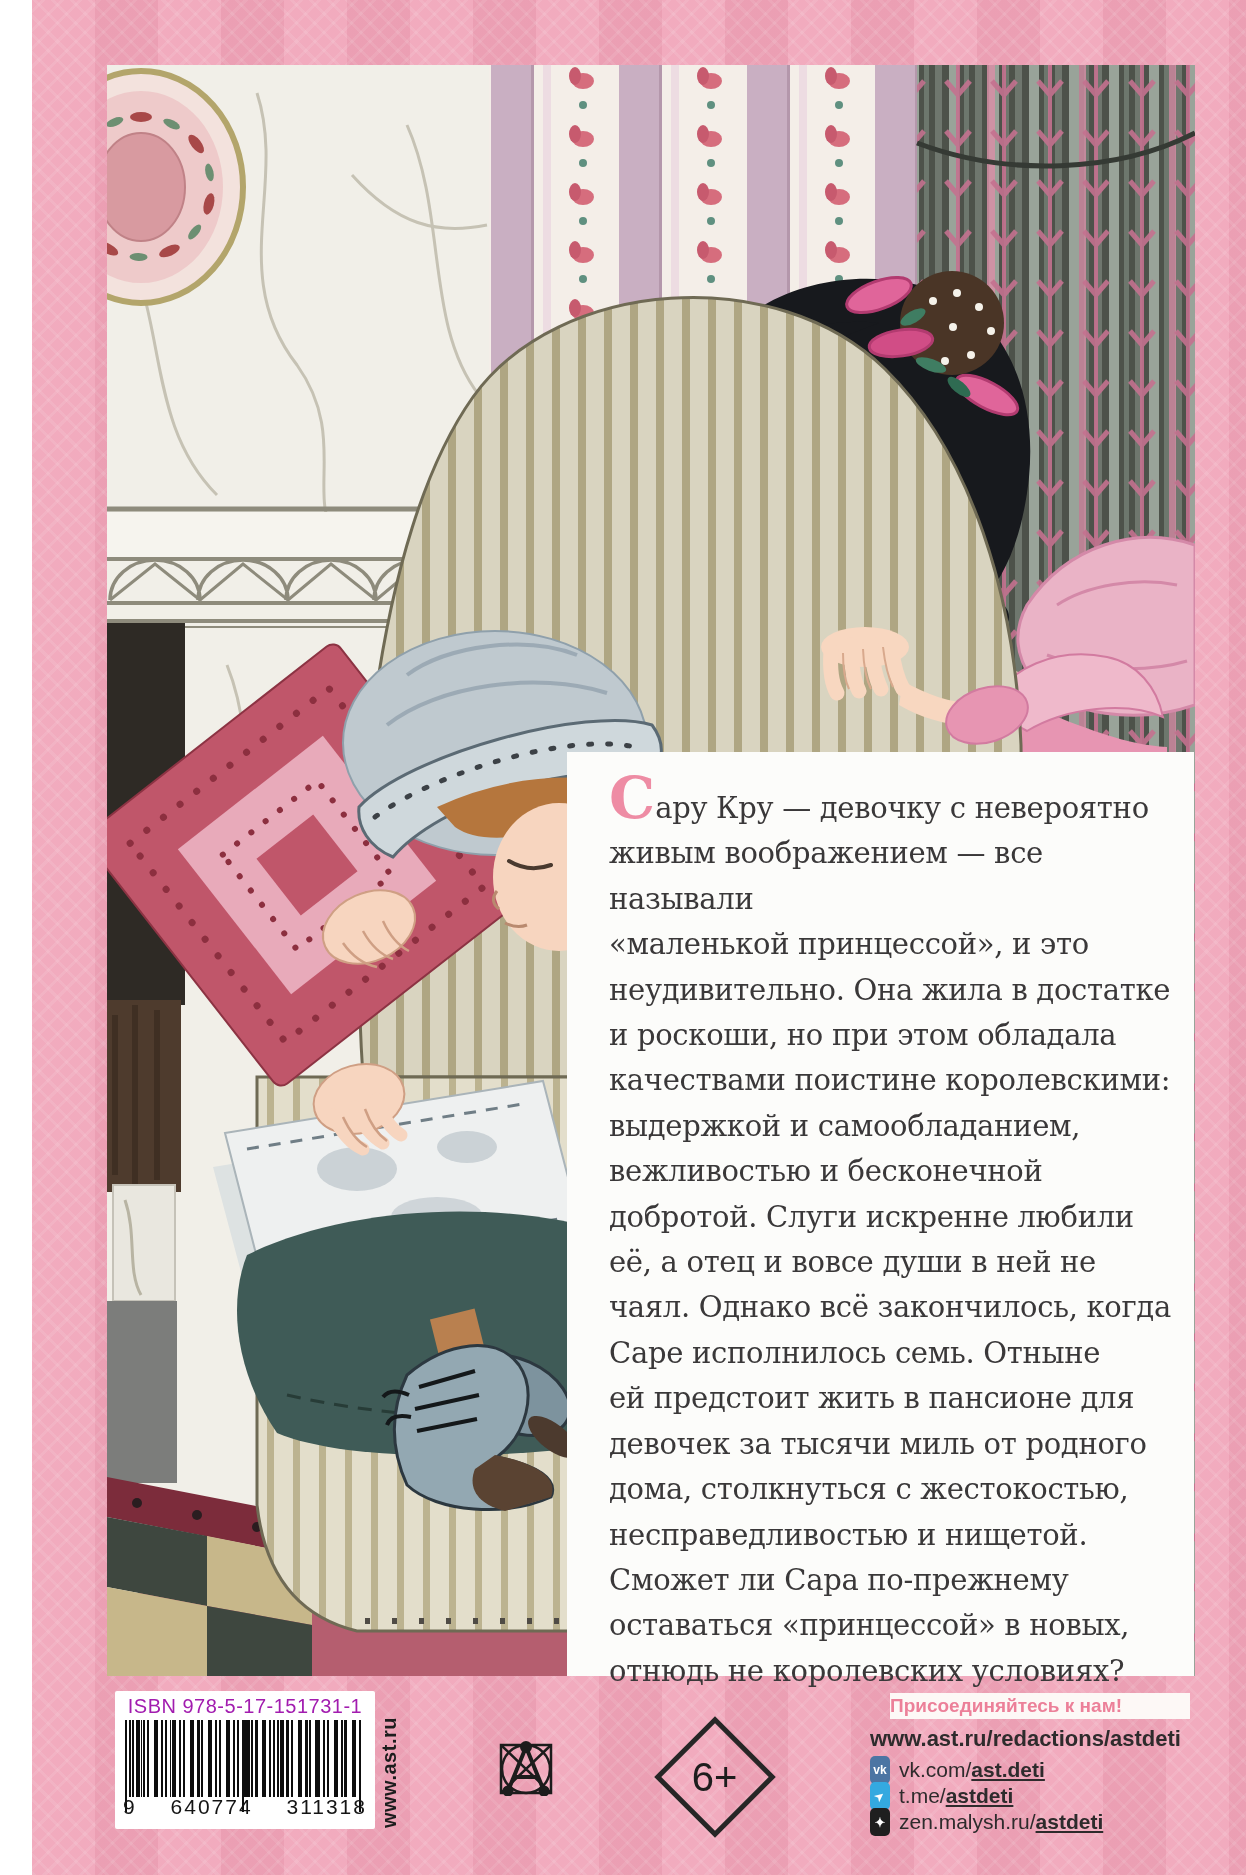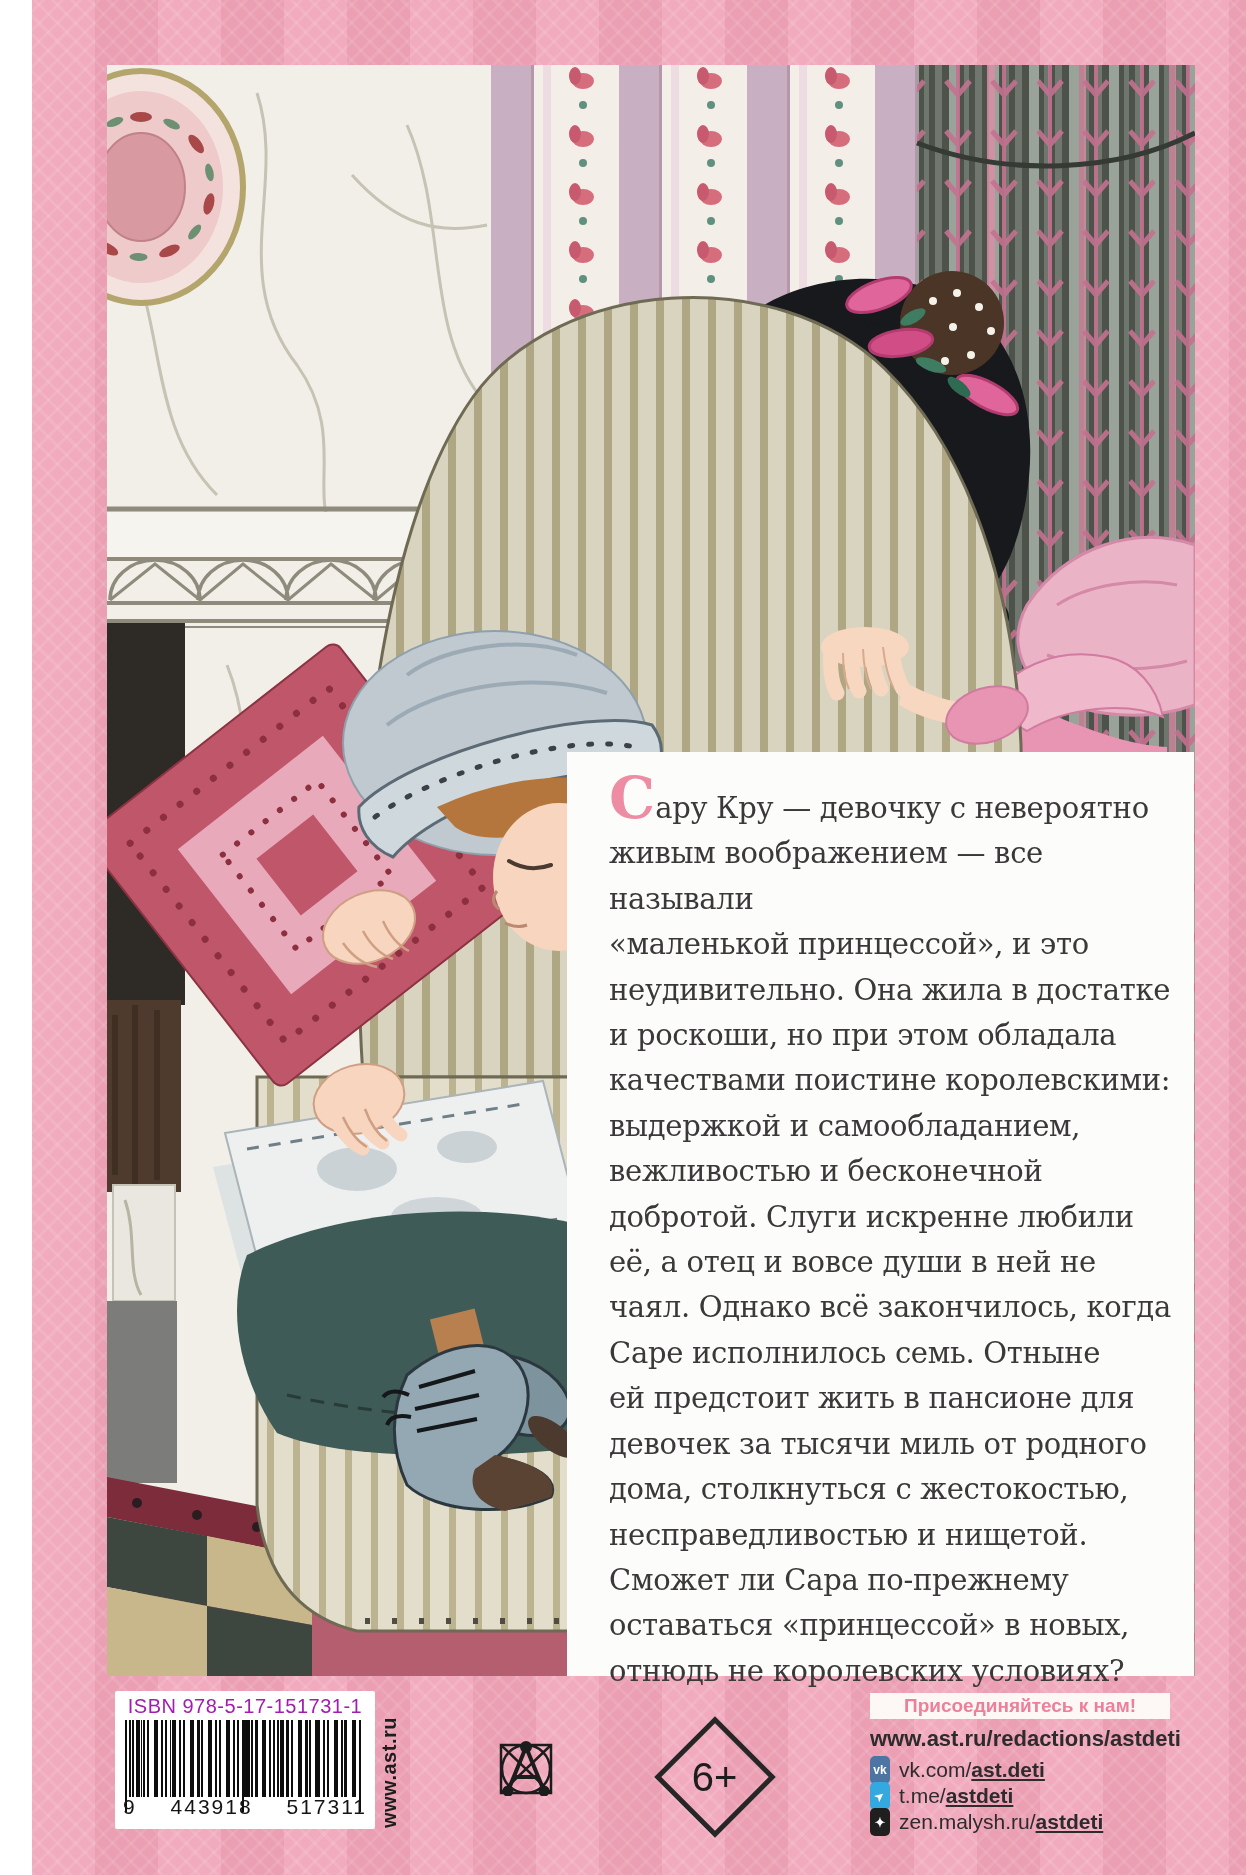--- a/index.html
+++ b/index.html
@@ -27,22 +27,22 @@
       repeating-linear-gradient(90deg,rgba(0,0,0,0) 0 7px,#0d0d0d 7px 9px,rgba(0,0,0,0) 9px 16px,#0d0d0d 16px 17px,rgba(0,0,0,0) 17px 29px);}
   .guard{position:absolute;top:29px;width:2px;height:92px;background:#0d0d0d;}
   .isbn-digits{position:absolute;left:8px;top:104px;width:244px;display:flex;justify-content:space-between;
     font-size:21px;color:#141414;letter-spacing:2px;}
   .site-vert{position:absolute;left:346px;top:1698px;height:130px;writing-mode:vertical-rl;transform:rotate(180deg);
     font-size:20px;font-weight:700;color:#1d1d1d;letter-spacing:0.5px;}
   .ast-logo{position:absolute;left:466px;top:1738px;}
   .age-diamond{position:absolute;left:640px;top:1734px;width:76px;height:76px;border:5px solid #262626;
     transform:rotate(45deg);display:flex;align-items:center;justify-content:center;}
   .age-diamond span{transform:rotate(-45deg);font-size:40px;color:#1d1d1d;}
-  .join-badge{position:absolute;left:838px;top:1693px;width:300px;height:26px;line-height:26px;background:#fdf8f6;
-    text-align:center;font-weight:700;font-size:19px;}
+  .join-badge{position:absolute;left:858px;top:1693px;width:300px;height:26px;line-height:26px;background:#fdf8f6;
+    text-align:left;font-weight:700;font-size:19px;}
   .site-bold{position:absolute;left:838px;top:1726px;font-size:22px;font-weight:700;color:#2e2b2c;white-space:nowrap;}
   .social{position:absolute;left:838px;top:1757px;}
   .social-row{display:flex;align-items:center;height:26px;}
   .s-icon{width:20px;height:28px;border-radius:5px;margin-right:9px;color:#fff;display:flex;align-items:center;justify-content:center;
     font-size:12px;font-weight:700;flex:0 0 20px;}
   .s-icon.tg span{display:block;transform:rotate(-40deg);font-size:11px;}
   .s-icon.zen span{font-size:13px;}
   .s-label{font-size:21px;color:#2e2b2c;white-space:nowrap;}
   .s-label b{font-weight:700;text-decoration:underline;}
 </style>
@@ -311,22 +311,22 @@
   </div>
 
   <div class="isbn-box">
     <div class="isbn-label">ISBN 978-5-17-151731-1</div>
     <div class="bars"></div>
     <div class="guard" style="left:10px"></div>
     <div class="guard" style="left:127px"></div>
     <div class="guard" style="left:244px"></div>
     <div class="isbn-digits">
       <span>9</span>
-      <span>443918</span>
-      <span>517311</span>
+      <span>640774</span>
+      <span>311318</span>
     </div>
   </div>
 
   <div class="site-vert">www.ast.ru</div>
 
   <svg class="ast-logo" width="56" height="58" viewBox="0 0 56 58">
     <g stroke="#1c1c1c" stroke-width="2.5" fill="none">
       <rect x="3" y="7" width="50" height="48"></rect>
       <path d="M3,7 L53,55 M53,7 L3,55"></path>
       <circle cx="28" cy="31" r="24"></circle>

